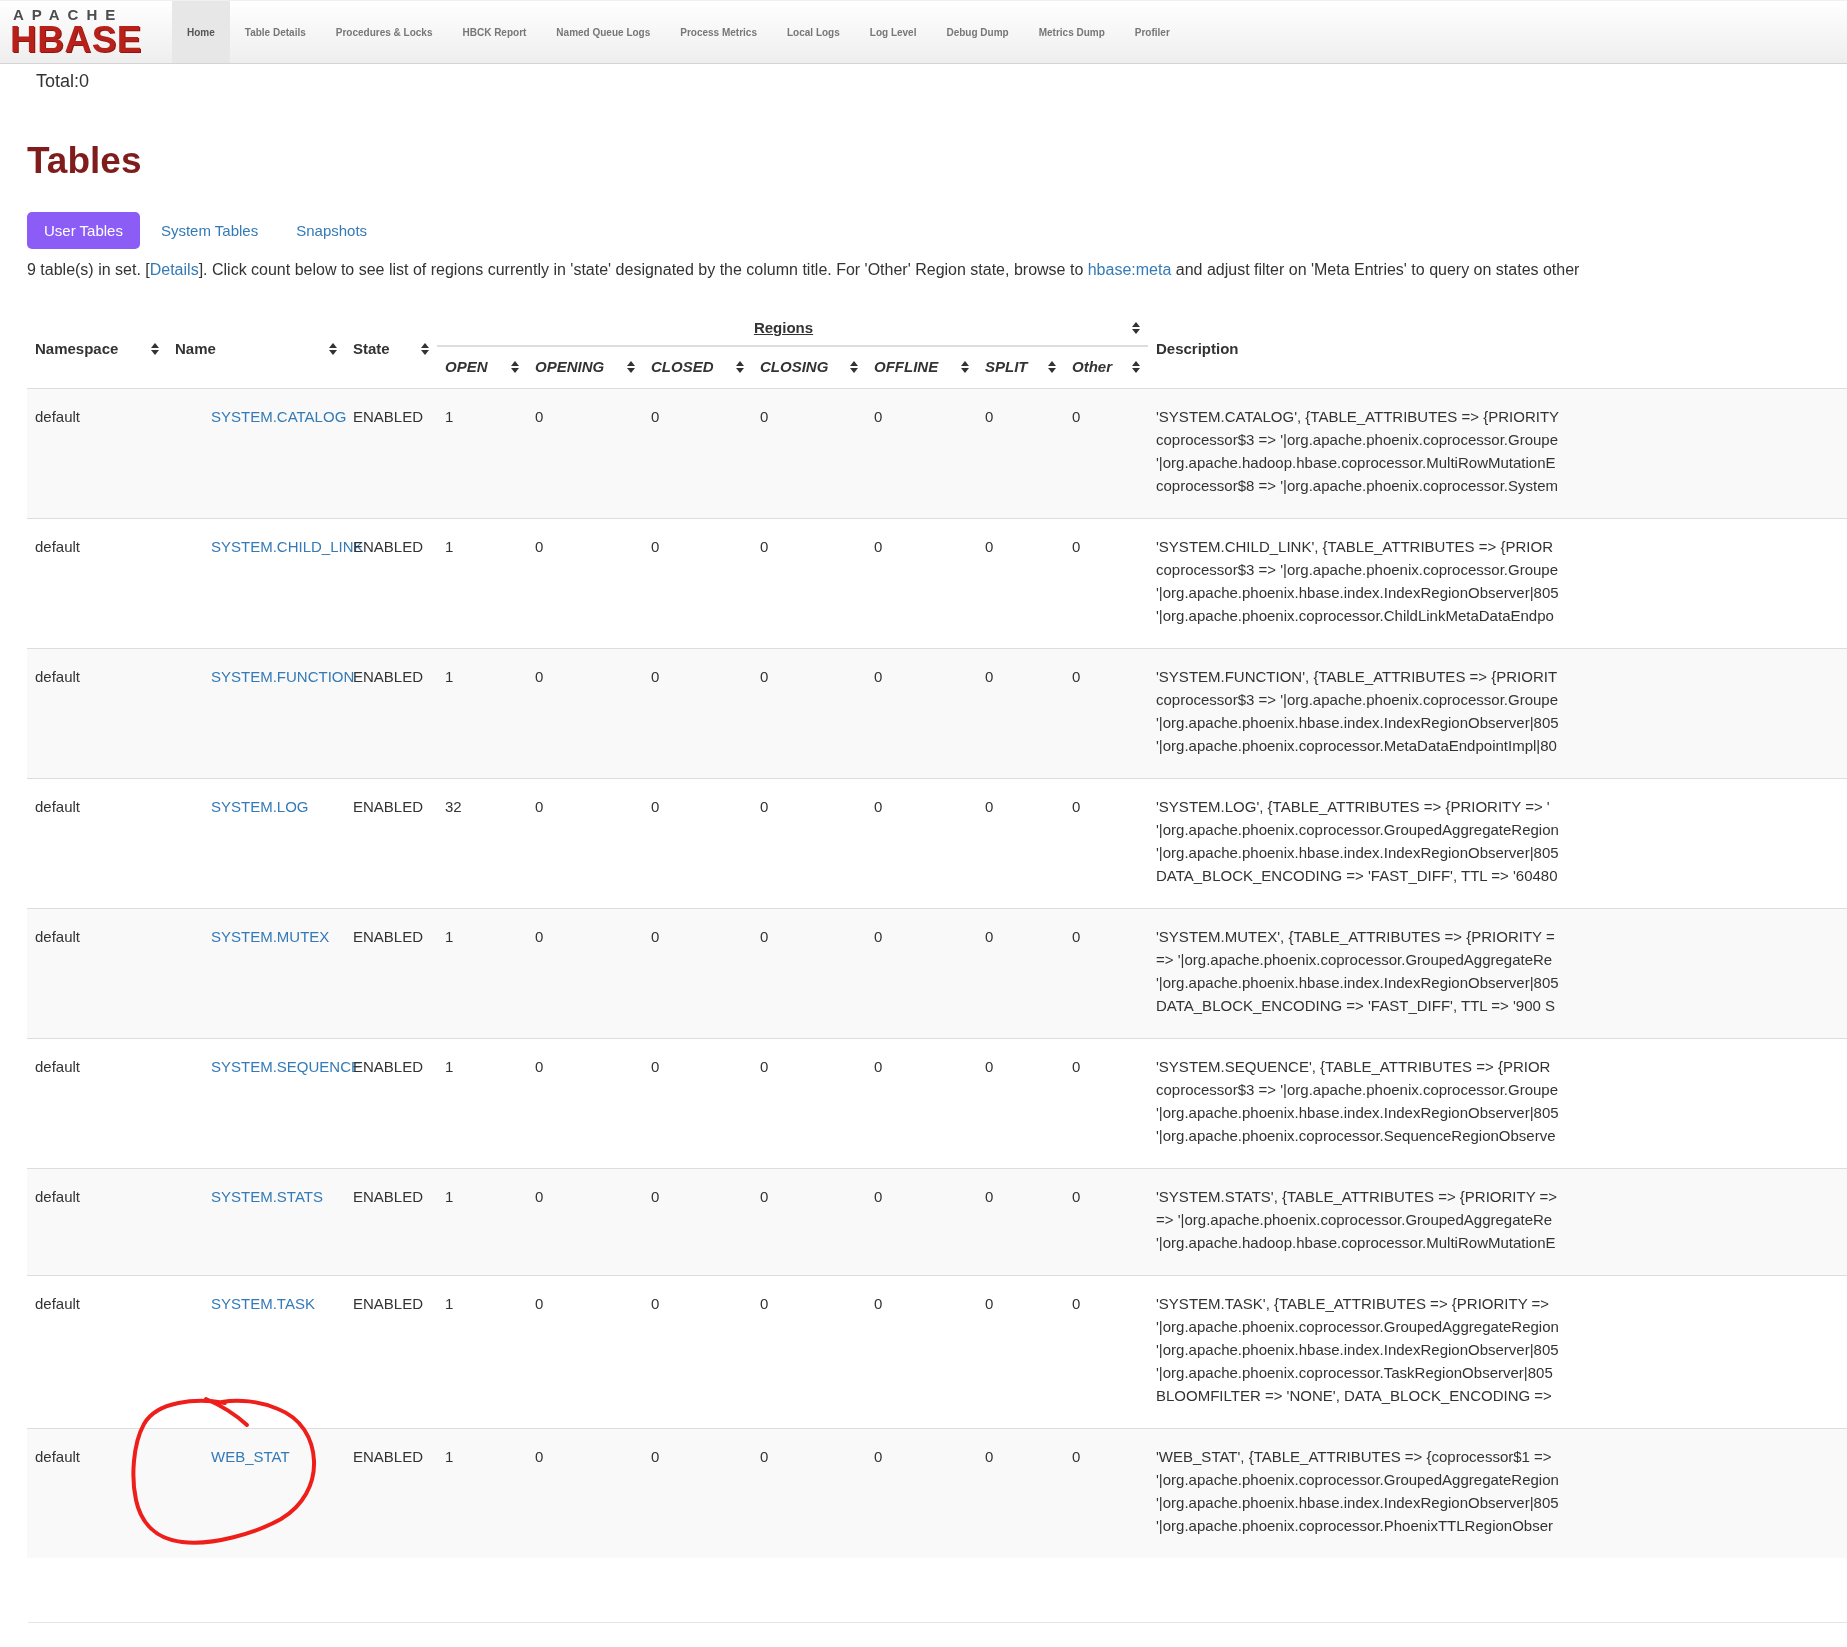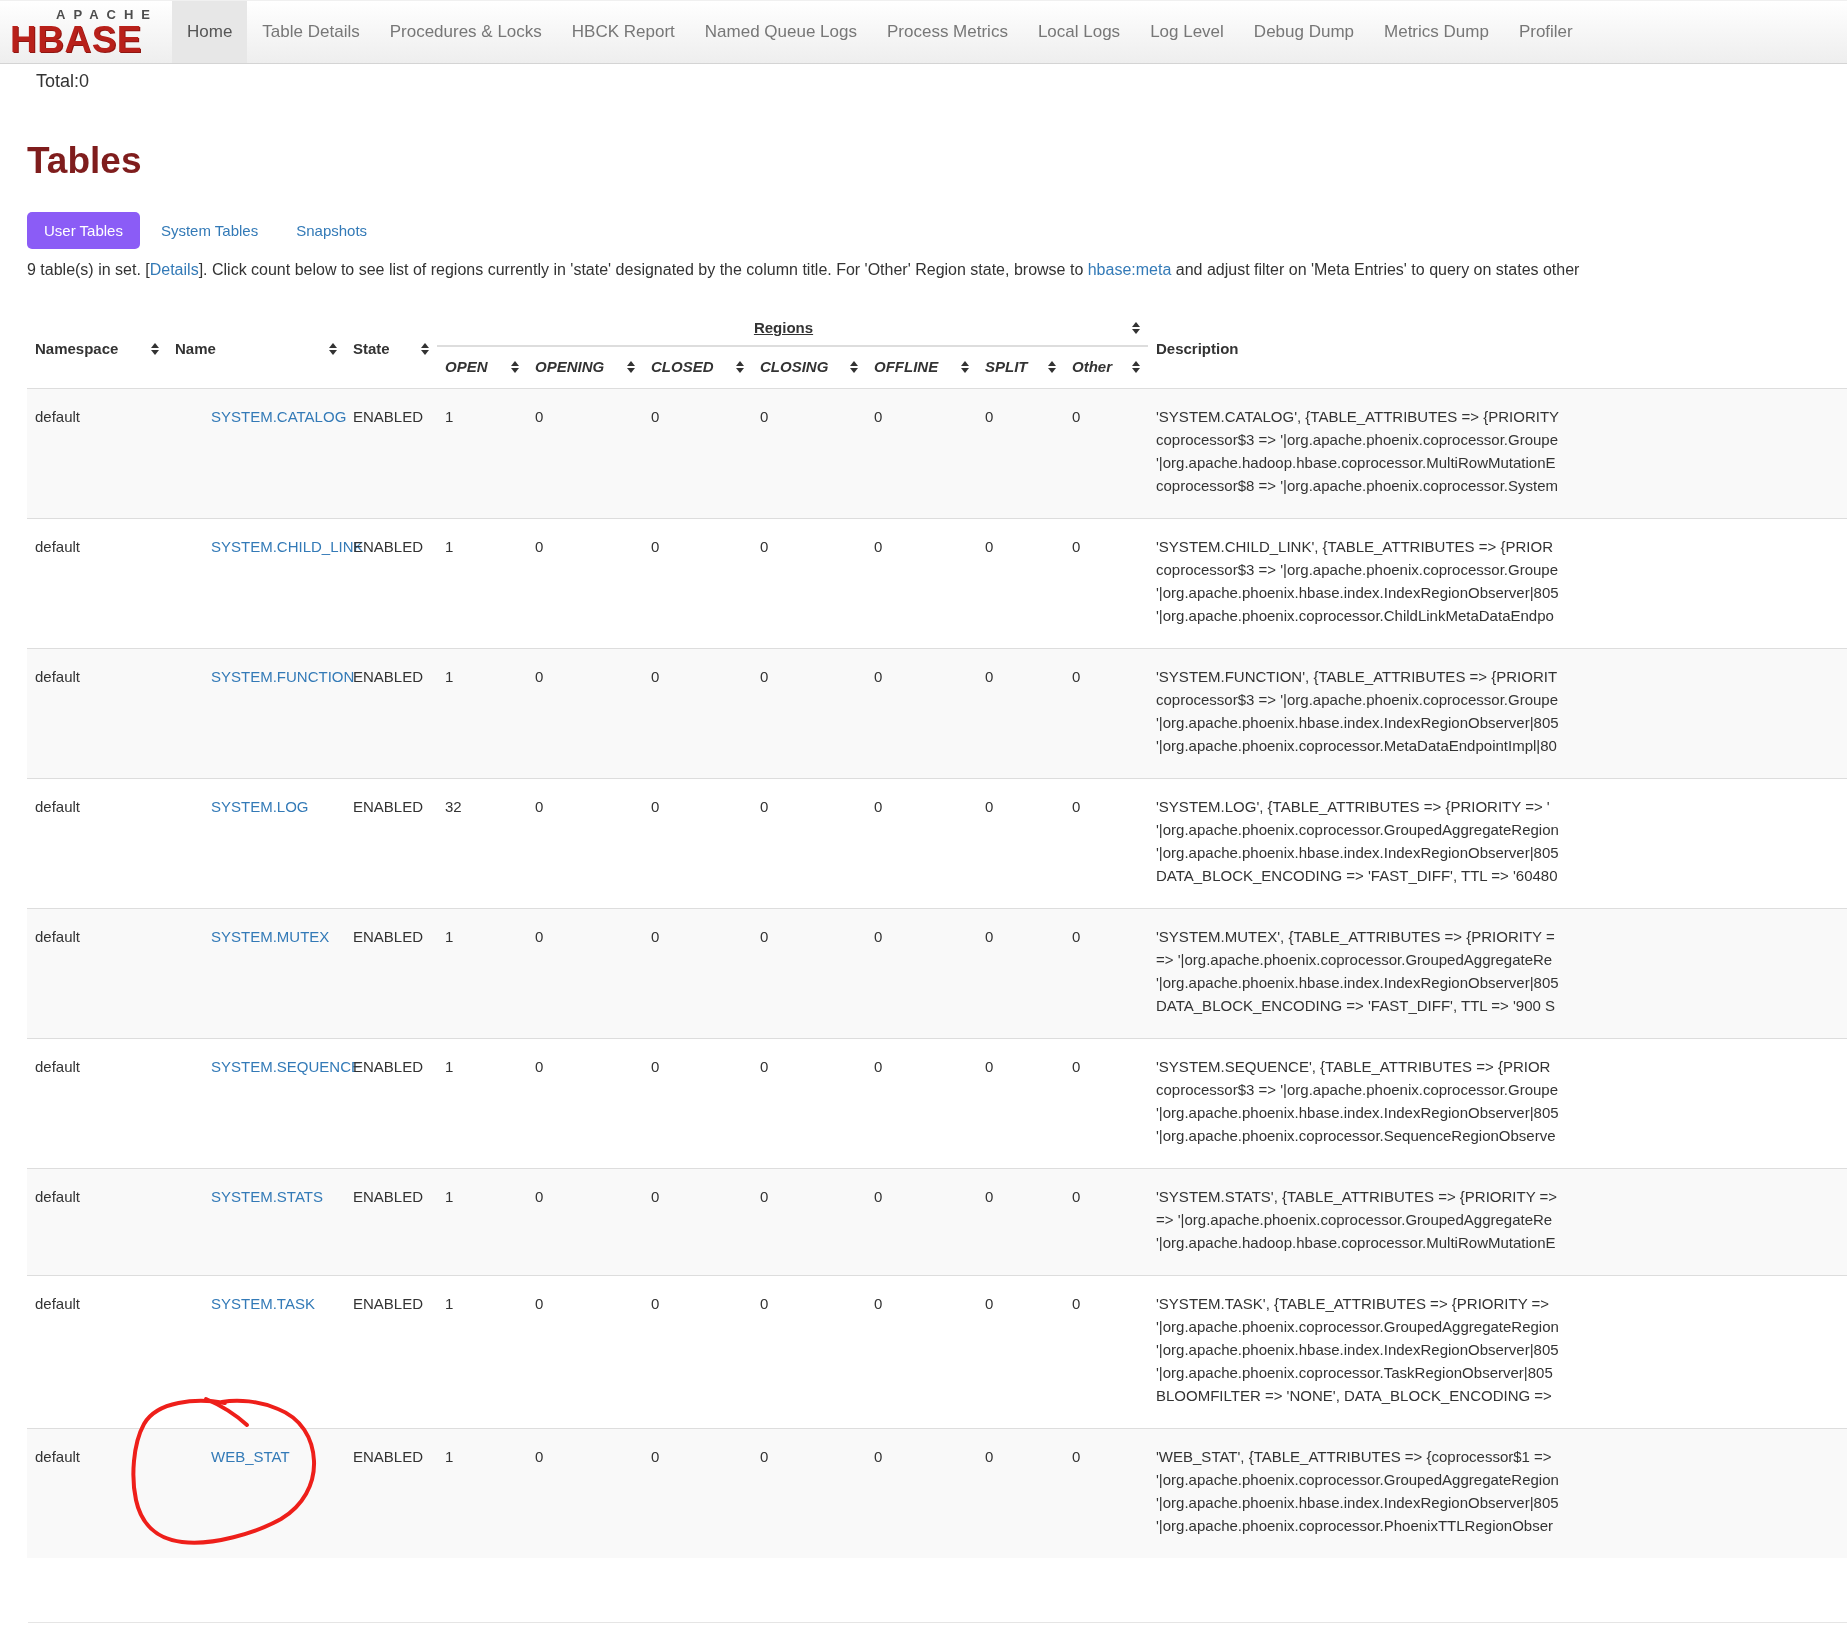--- a/index.html
+++ b/index.html
@@ -24,45 +24,45 @@
   }
   .brand {
     padding: 5px 14px 3px 10px;
     display: flex;
     flex-direction: column;
     justify-content: center;
     cursor: pointer;
     min-width: 172px;
   }
   .brand-top {
-    font-size: 13px;
+    font-size: 15px;
     font-weight: 700;
     letter-spacing: 8px;
     color: #4d4d4d;
     line-height: 14px;
     margin-left: 3px;
-    text-align: right;
   }
   .brand-bottom {
     font-size: 37px;
     font-weight: 800;
     color: #b8201a;
     line-height: 36px;
     letter-spacing: 0.5px;
     text-shadow: 1px 1px 0 #8e1511;
   }
   .nav-items { display: flex; list-style: none; align-items: stretch; }
   .nav-item {
     display: flex;
     align-items: center;
     padding: 0 15px;
     color: #777;
-    font-size: 17px;
+    font-size: 10px;
     cursor: pointer;
     white-space: nowrap;
+    font-weight: bold;
   }
   .nav-item.active { background: #e7e7e7; color: #555; }
 
   
   .total-line { margin: 7px 0 0 36px; font-size: 18px; color: #333; }
 
   .page-title {
     margin: 48px 0 8px 27px;
     font-size: 37px;
     line-height: 42px;

